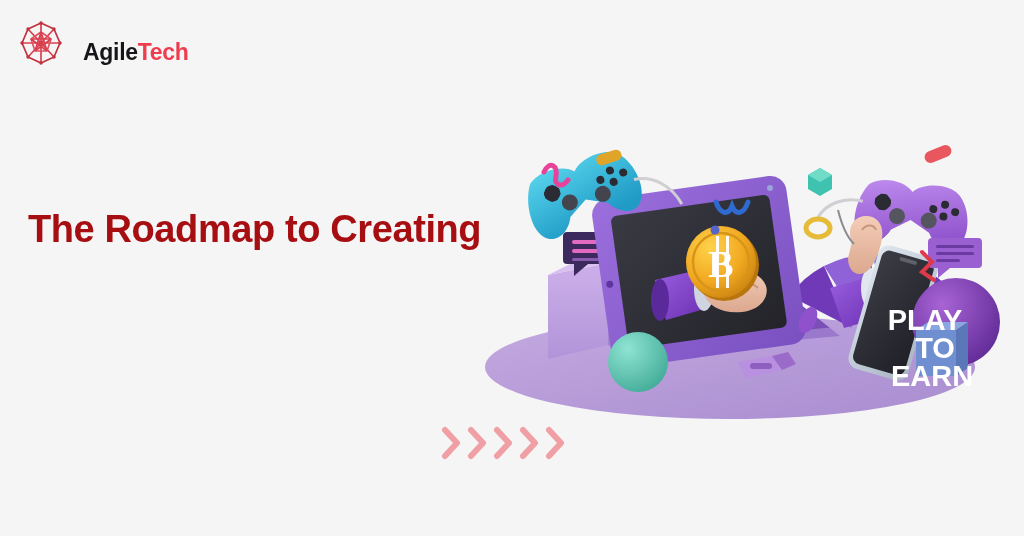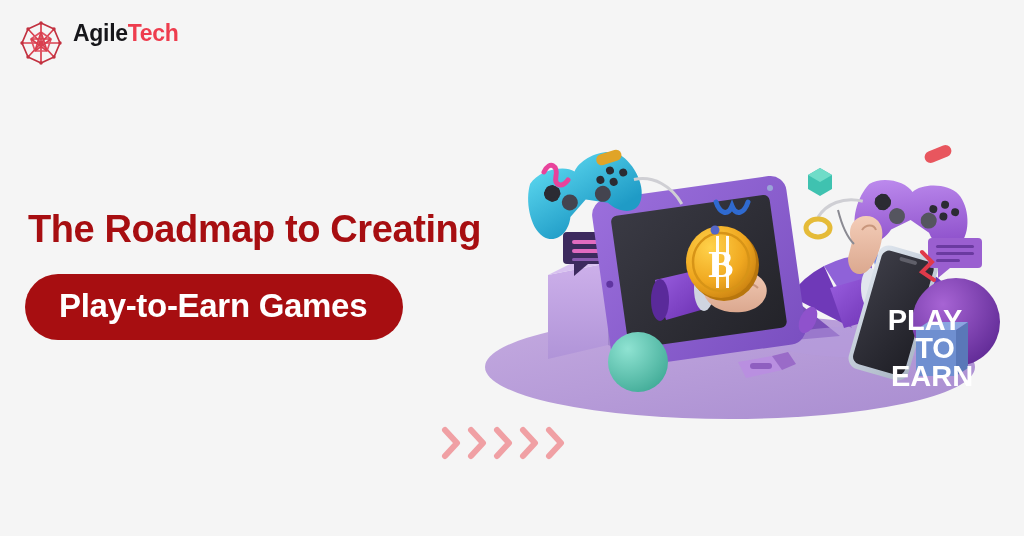--- a/index.html
+++ b/index.html
@@ -12,21 +12,21 @@
   }
   .banner {
     position:relative;
     width:1024px; height:536px;
     background:#f5f5f5;
   }
 
   
   .logo {
     position:absolute; left:18px; top:20px;
-    display:flex; align-items:flex-start; gap:9px;
+    display:flex; align-items:flex-end; gap:19px;
   }
   .logo-mark { width:46px; height:46px; display:block; }
   .logo-text {
     font-size:23px; font-weight:700; letter-spacing:-0.3px;
     white-space:nowrap;
   }
   .logo-text .agile { color:#16161a; }
   .logo-text .tech  { color:#ee3d4e; }
 
   
@@ -84,23 +84,20 @@
           <circle cx="10" cy="9" r="1.7"></circle>
       </g>
     </svg>
     <div class="logo-text">
       <span class="agile">Agile</span><span class="tech">Tech</span>
     </div>
   </div>
 
   <div class="headline">The Roadmap to Creating</div>
 
-  <div class="pill">
-    <div class="pill-text">Play-to-Earn Games</div>
-  </div>
 
   <div class="chevrons">
     <svg width="24" height="36" viewBox="0 0 24 36">
         <path d="M5 5 L17 18 L5 31" fill="none" stroke="#f0a0a4" stroke-width="6" stroke-linecap="round" stroke-linejoin="round"></path>
       </svg>
     <svg width="24" height="36" viewBox="0 0 24 36">
         <path d="M5 5 L17 18 L5 31" fill="none" stroke="#f0a0a4" stroke-width="6" stroke-linecap="round" stroke-linejoin="round"></path>
       </svg>
     <svg width="24" height="36" viewBox="0 0 24 36">
         <path d="M5 5 L17 18 L5 31" fill="none" stroke="#f0a0a4" stroke-width="6" stroke-linecap="round" stroke-linejoin="round"></path>

